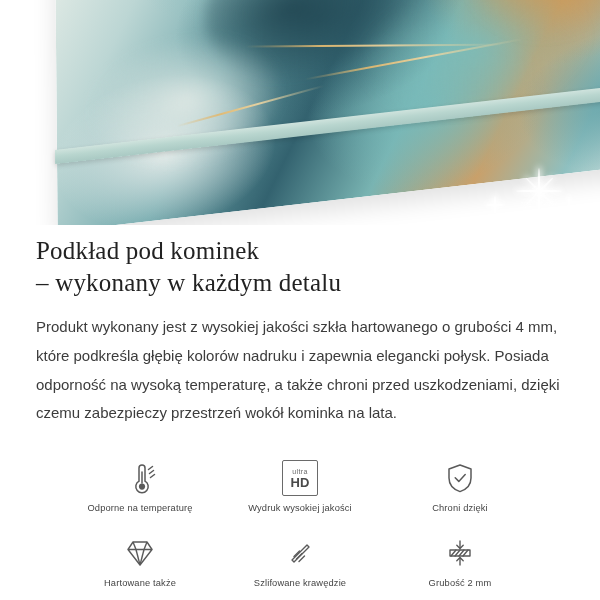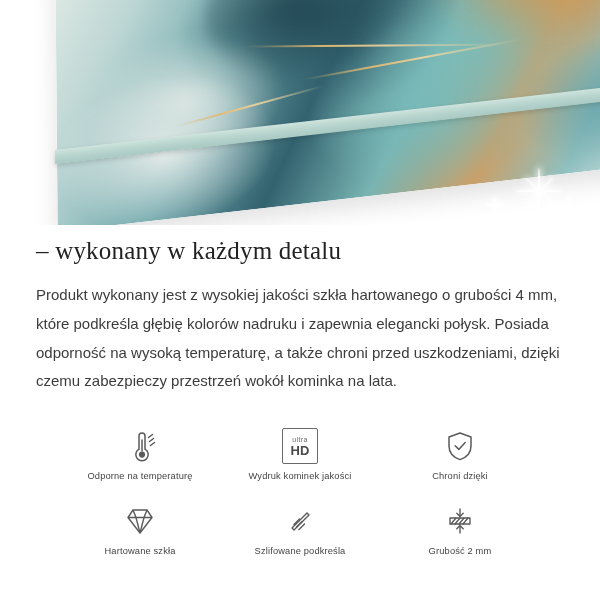--- a/index.html
+++ b/index.html
@@ -197,20 +197,21 @@
         <span class="beam v"></span>
     </div>
     <div class="sparkle s3">
       <span class="beam h"></span>
         <span class="beam v"></span>
     </div>
   </div>
 
   <div class="content">
     <h1 class="headline">
+      <span>Podkład pod kominek</span>
       <span class="l2">– wykonany w każdym detalu</span>
     </h1>
     <p class="paragraph">Produkt wykonany jest z wysokiej jakości szkła hartowanego o grubości 4 mm, które podkreśla głębię kolorów nadruku i zapewnia elegancki połysk. Posiada odporność na wysoką temperaturę, a także chroni przed uszkodzeniami, dzięki czemu zabezpieczy przestrzeń wokół kominka na lata.</p>
 
     <div class="features">
 
       <div class="feature">
         <div class="feature-icon">
           <svg width="40" height="40" viewBox="0 0 40 40" fill="none" stroke="#5a5a5a" stroke-width="1.5" stroke-linecap="round">
             <path d="M19 10a3 3 0 016 0v13.2a6.2 6.2 0 11-6 0V10z" fill="none"></path>
@@ -224,21 +225,21 @@
         <div class="feature-label">Odporne na temperaturę</div>
       </div>
 
       <div class="feature">
         <div class="feature-icon">
           <div class="ultrahd">
             <span class="u1">ultra</span>
             <span class="u2">HD</span>
           </div>
         </div>
-        <div class="feature-label">Wydruk kominek jakości</div>
+        <div class="feature-label">Wydruk wysokiej jakości</div>
       </div>
 
       <div class="feature">
         <div class="feature-icon">
           <svg width="40" height="40" viewBox="0 0 40 40" fill="none" stroke="#5a5a5a" stroke-width="1.5" stroke-linecap="round" stroke-linejoin="round">
             <path d="M20 7l11 4v9c0 7.2-5 11.6-11 13.6C14 31.6 9 27.2 9 20v-9l11-4z"></path>
             <polyline points="15.2,19.8 18.8,23.4 25.2,16.6"></polyline>
           </svg>
         </div>
         <div class="feature-label">Chroni dzięki</div>
@@ -248,33 +249,33 @@
         <div class="feature-icon">
           <svg width="40" height="40" viewBox="0 0 40 40" fill="none" stroke="#5a5a5a" stroke-width="1.4" stroke-linejoin="round">
             <path d="M8 16.5h24L20 32 8 16.5z"></path>
             <path d="M8 16.5L13 9h14l5 7.5"></path>
             <line x1="13" y1="9" x2="16" y2="16.5"></line>
             <line x1="27" y1="9" x2="24" y2="16.5"></line>
             <line x1="16" y1="16.5" x2="20" y2="32"></line>
             <line x1="24" y1="16.5" x2="20" y2="32"></line>
           </svg>
         </div>
-        <div class="feature-label">Hartowane szkła</div>
+        <div class="feature-label">Hartowane także</div>
       </div>
 
       <div class="feature">
         <div class="feature-icon">
           <svg width="40" height="40" viewBox="0 0 40 40" fill="none" stroke="#5a5a5a" stroke-width="1.4" stroke-linecap="round" stroke-linejoin="round">
             <path d="M12 27 L27 12 L29 14 L14 29 Z"></path>
             <line x1="16.5" y1="26" x2="22" y2="20.5"></line>
             <line x1="19" y1="28.5" x2="24.5" y2="23"></line>
             <line x1="14" y1="23.5" x2="19.5" y2="18"></line>
           </svg>
         </div>
-        <div class="feature-label">Szlifowane podkreśla</div>
+        <div class="feature-label">Szlifowane krawędzie</div>
       </div>
 
       <div class="feature">
         <div class="feature-icon">
           <svg width="40" height="40" viewBox="0 0 40 40" fill="none" stroke="#5a5a5a" stroke-width="1.4" stroke-linecap="round" stroke-linejoin="round">
             <line x1="20" y1="8" x2="20" y2="15"></line>
             <polyline points="16.8,12.2 20,15.4 23.2,12.2"></polyline>
             <rect x="10" y="17" width="20" height="6"></rect>
             <line x1="11" y1="23" x2="16" y2="17"></line>
             <line x1="15" y1="23" x2="20" y2="17"></line>

